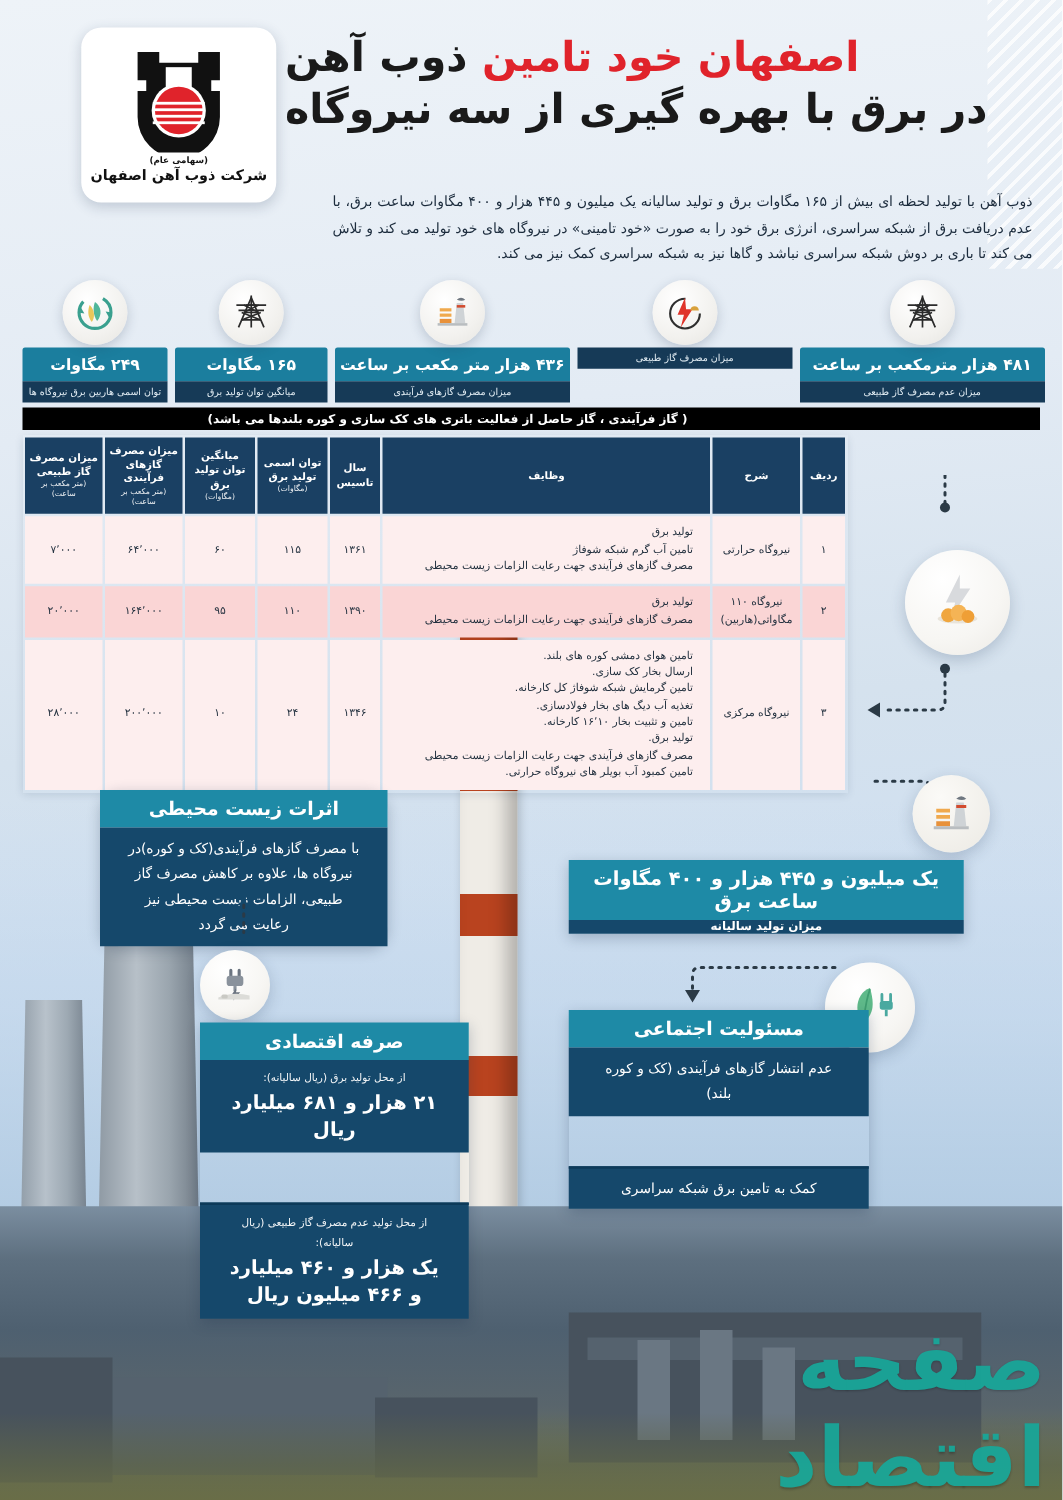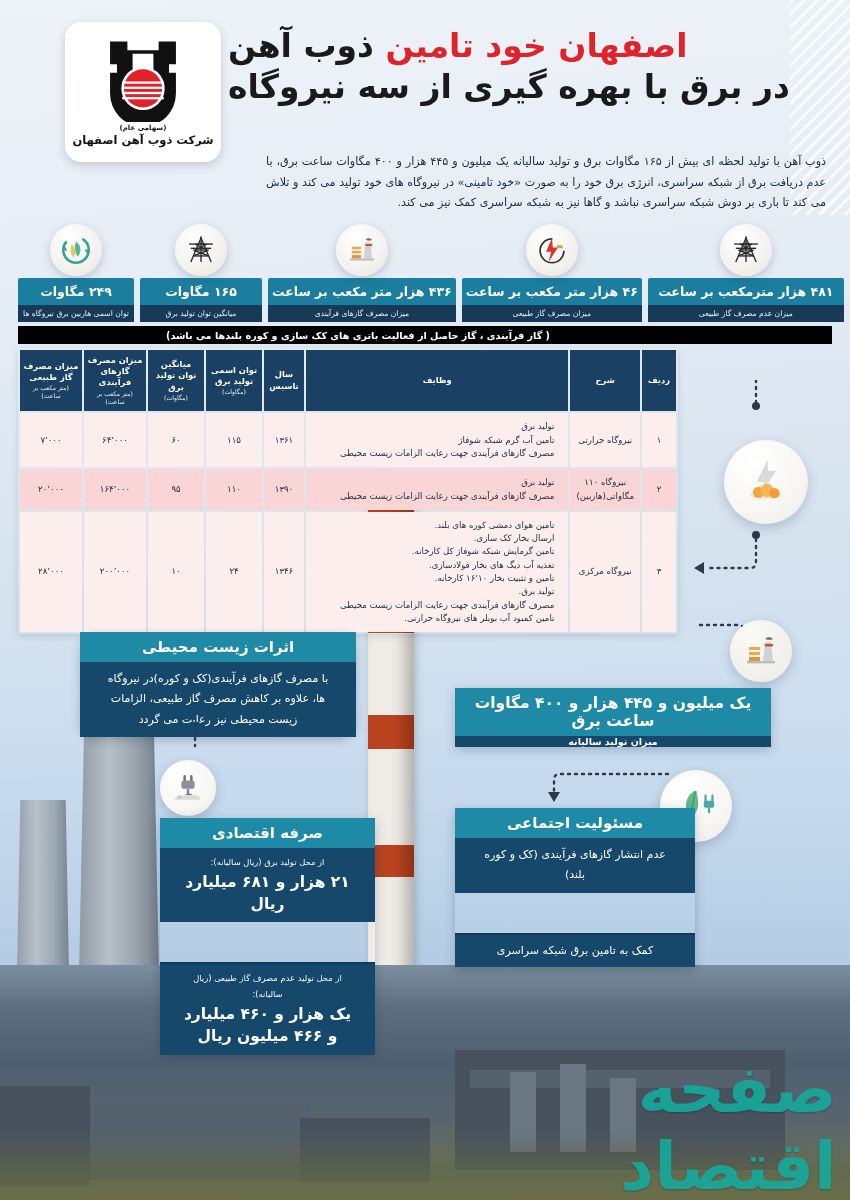--- a/index.html
+++ b/index.html
@@ -163,21 +163,21 @@
   }
   .panel .body{
     background:#15486b; color:#fff; font-size:11px; line-height:1.85;
     padding:7px 20px; text-align:center;
   }
   .panel .body.tight{ padding:6px 10px; }
   .panel .body + .body{ border-top:2px solid #0d3a59;margin-top:40px; }
   .panel .big{ font-size:15.5px; font-weight:bold; line-height:1.45; display:block; }
   .panel .small-lbl{ font-size:8.4px; display:block; opacity:.95; }
 
-  #env-panel{ left:80px; top:632px; width:276px;border-radius:16px; }
+  #env-panel{ left:80px; top:632px; width:230px;border-radius:16px; }
   #econ-panel{ left:160px; top:818px; width:215px; }
   #social-panel{ left:455px; top:808px; width:240px; }
 
   .banner{
     position:absolute; left:455px; top:688px; width:316px; direction:rtl;
     box-shadow:0 3px 10px rgba(25,45,70,.25);
   }
   .banner .top{
     background:#1e8aa6; color:#fff; font-weight:bold; font-size:15.5px;
     text-align:center; padding:6px 10px;
@@ -315,21 +315,20 @@
     </div>
 
     <div class="stat w4">
       <div class="stat-icon">
         <svg viewBox="0 0 40 40">
             <circle cx="20" cy="21" r="14" fill="none" stroke="#2f2f2f" stroke-width="2" stroke-dasharray="66 22"></circle>
             <path d="M20 6 l-7 16 h6 l-3 12 11-17h-6Z" fill="#e0342b"></path>
             <path d="M29 14 a4 4 0 0 1 4 4 h-8 a4 4 0 0 1 4-4Z" fill="#d9a23c"></path>
           </svg>
       </div>
-      <div class="val">۴۶ هزار متر مکعب بر ساعت</div>
       <div class="lbl">میزان مصرف گاز طبیعی</div>
     </div>
 
     <div class="stat w5">
       <div class="stat-icon">
         <svg viewBox="0 0 40 40">
             <g stroke="#2b2b2b" stroke-width="1.6" fill="none">
               <path d="M20 4 v30"></path>
               <path d="M8 34 L20 6 L32 34"></path>
               <path d="M11 27 h18"></path>

